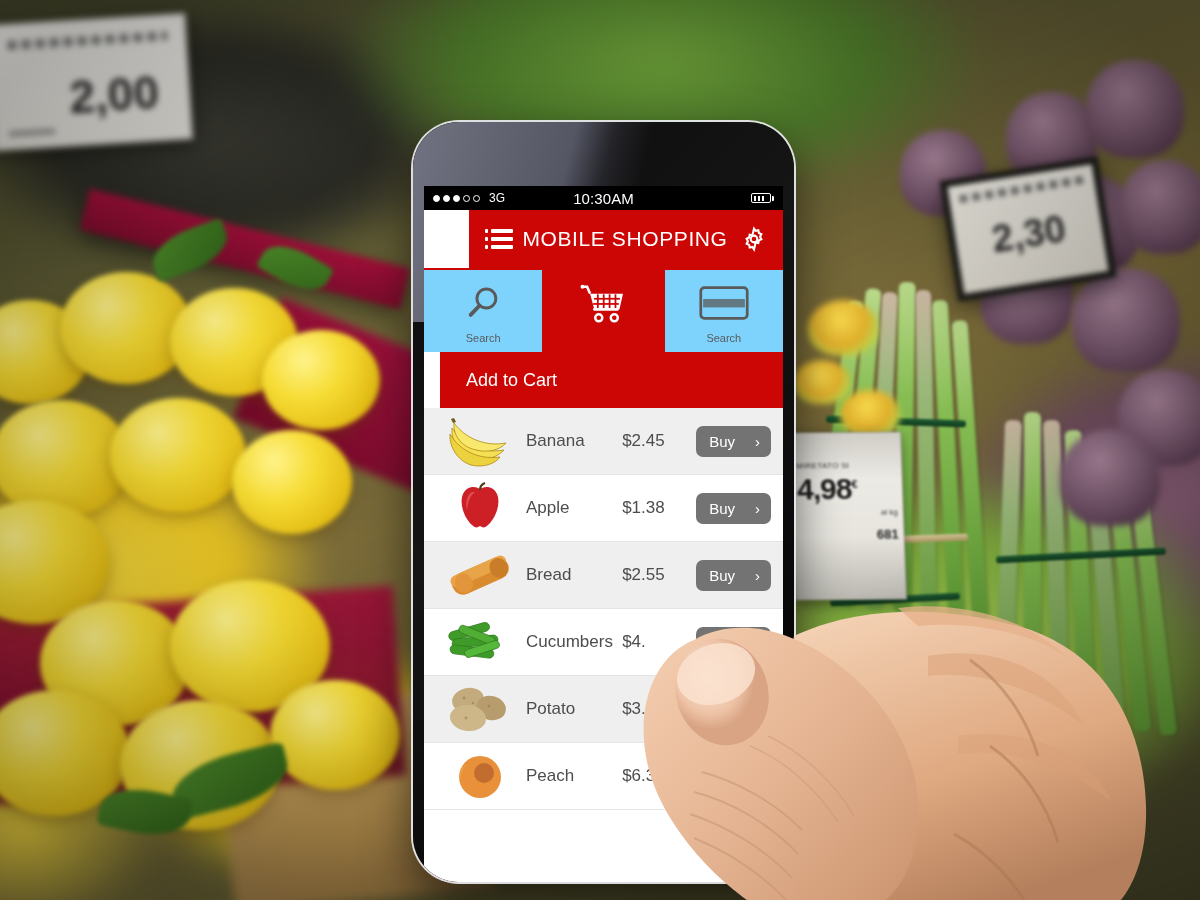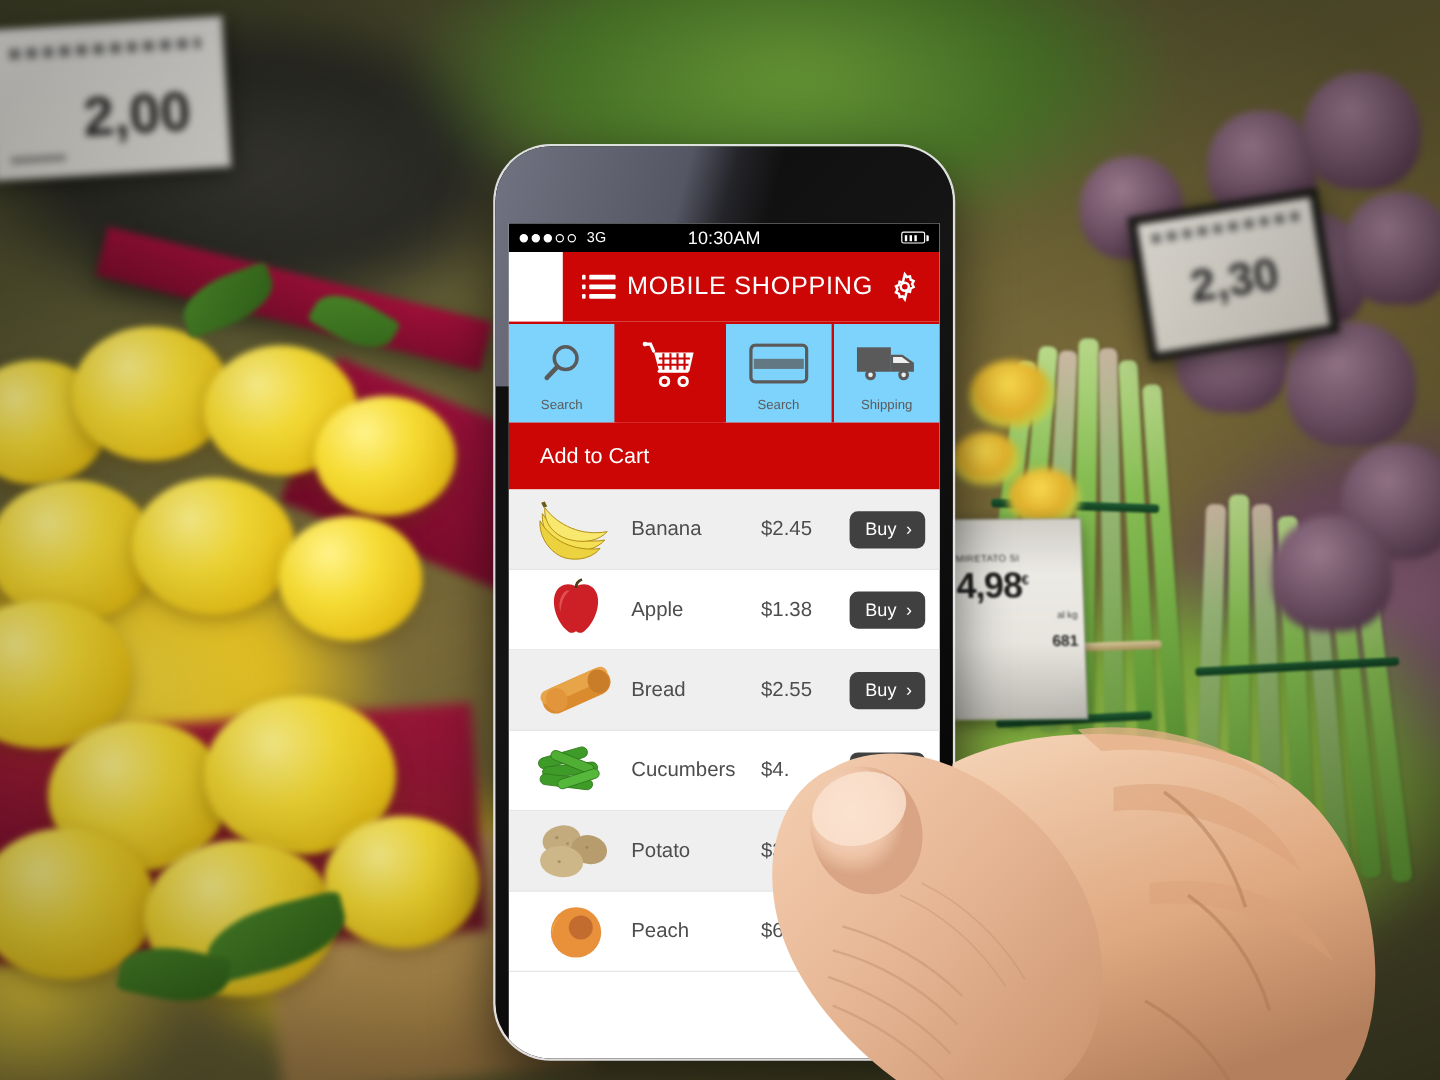--- a/index.html
+++ b/index.html
@@ -249,36 +249,37 @@
   }
   .tab.active { background:#cc0505; }
   .tab-label { font-size:11px; color:#5a5a5a; position:absolute; bottom:8px; }
   .tab-ico { height:42px; display:flex; align-items:center; justify-content:center; }
 
   
   .section-bar {
     height: 56px; background:#cc0505; color:#fff;
     display:flex; align-items:center; padding-left:26px;
     font-size:18px;
+    margin-left:16px;
   }
 
   
   .list { background:#fff; }
   .row {
     height: 67px; display:flex; align-items:center;
     padding: 0 12px 0 18px; border-bottom:1px solid #e4e4e4;
   }
   .row.alt { background:#efefef; }
   .thumb { width:76px; height:54px; display:flex; align-items:center; justify-content:center; flex:0 0 76px; }
   .pname { flex:1; font-size:17px; color:#4d4d4d; margin-left:8px; }
   .pprice { width:74px; font-size:17px; color:#4d4d4d; text-align:left; }
   .buy {
-    background:#404040; color:#fff; border:none; border-radius:7px;
+    background:#737373; color:#fff; border:none; border-radius:7px;
     padding:7px 11px 7px 13px; font-size:15px;
-    display:flex; align-items:center; gap:8px; cursor:pointer;
+    display:flex; align-items:center; gap:20px; cursor:pointer;
     font-family:"Liberation Sans", sans-serif;
   }
   .buy .chev { font-size:15px; line-height:1; }
 
   
   #hand {
     position:absolute; left:598px; top:596px;
     width:560px; height:330px;
     z-index: 40; pointer-events:none;
   }
@@ -463,34 +464,20 @@
       <div class="tab">
         <div class="tab-ico">
           <svg viewBox="0 0 44 30" width="50" height="34">
             <rect x="1.5" y="1.5" width="41" height="27" rx="3.2" fill="none" stroke="#5a5a5a" stroke-width="2.4"></rect>
             <rect x="3.6" y="11.5" width="36.8" height="7.4" fill="#5a5a5a" opacity=".75"></rect>
           </svg>
         </div>
         <div class="tab-label">Search</div>
       </div>
 
-      <div class="tab">
-        <div class="tab-ico">
-          <svg viewBox="0 0 46 30" width="52" height="34">
-            <rect x="1" y="3" width="25" height="18" fill="#5a5a5a"></rect>
-            <path d="M26 8.5h8.6L43 14.4V21H26z" fill="#5a5a5a"></path>
-            <path d="M27.6 10.2h6.4l6 4.4h-12.4z" fill="#efefef"></path>
-            <circle cx="11" cy="23.3" r="4" fill="#5a5a5a"></circle>
-              <circle cx="11" cy="23.3" r="1.7" fill="#efefef"></circle>
-            <circle cx="35.4" cy="23.3" r="4" fill="#5a5a5a"></circle>
-              <circle cx="35.4" cy="23.3" r="1.7" fill="#efefef"></circle>
-          </svg>
-        </div>
-        <div class="tab-label">Shipping</div>
-      </div>
     </div>
 
     <div class="section-bar">
       <span>Add to Cart</span>
     </div>
 
     <div class="list">
 
       <div class="row alt">
         <div class="thumb">

